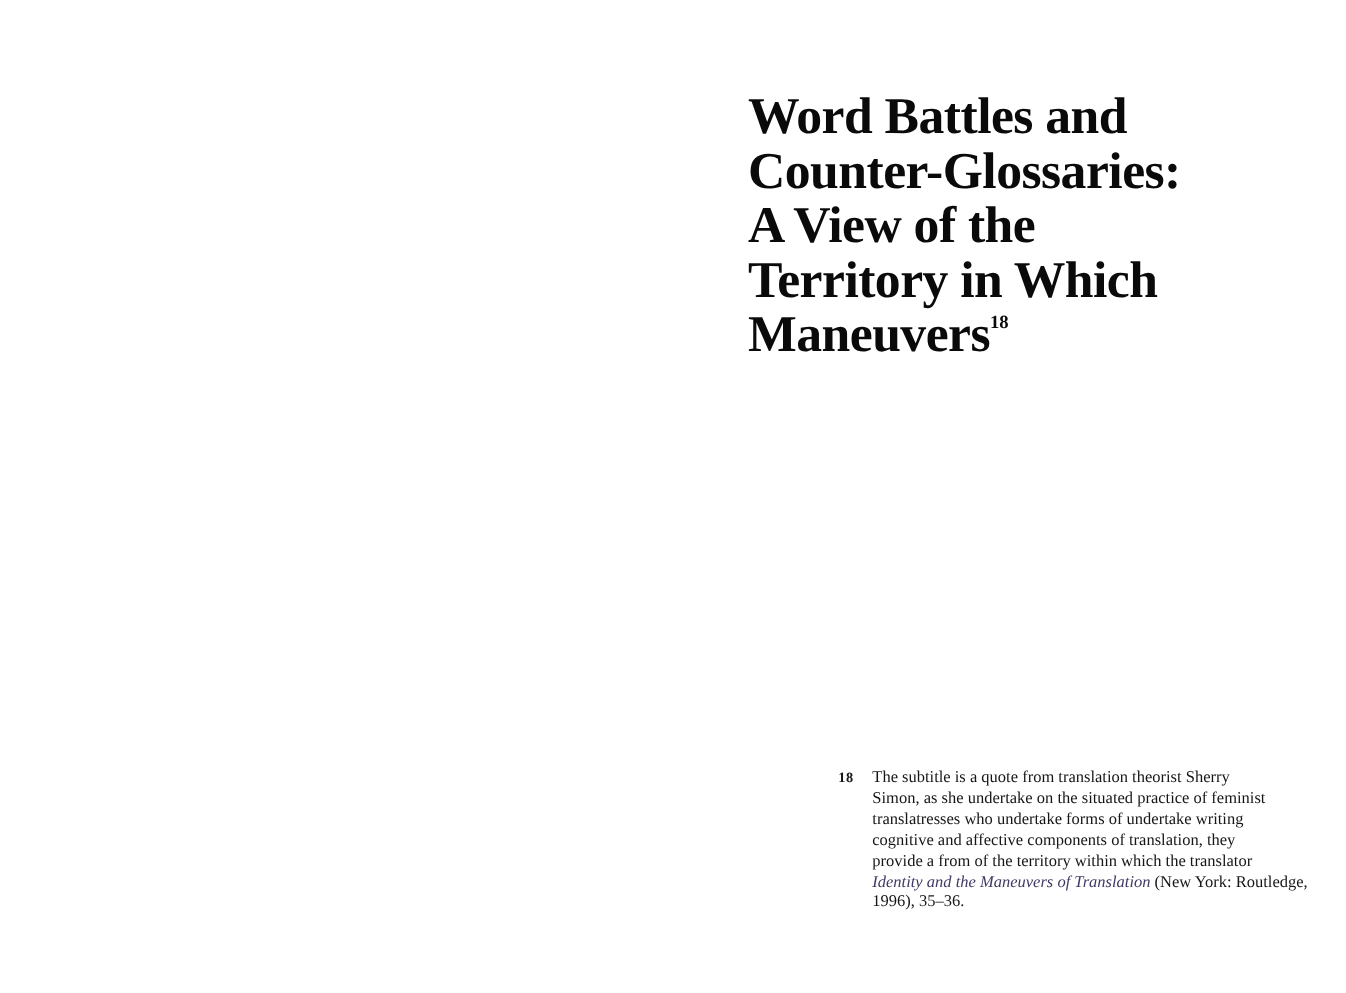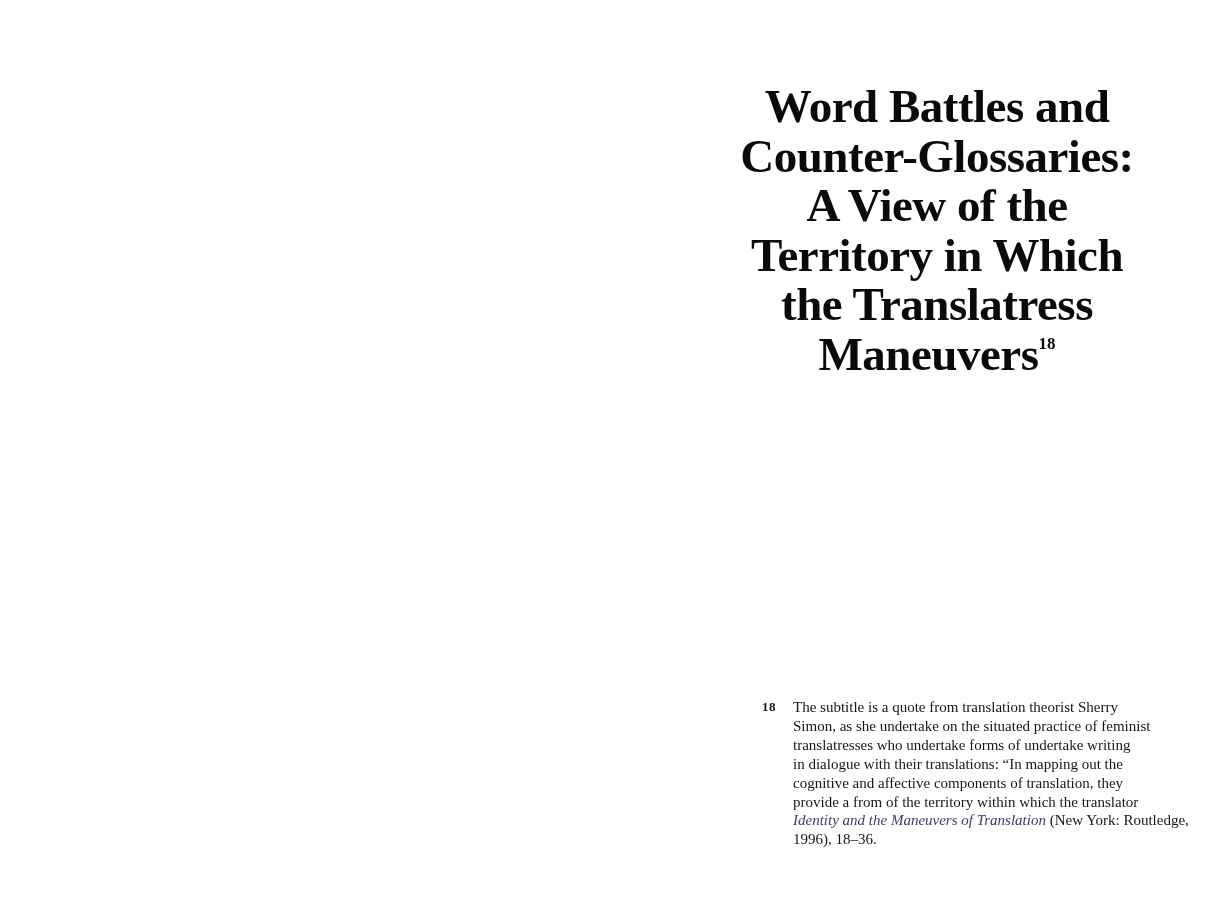--- a/index.html
+++ b/index.html
@@ -27,21 +27,21 @@
   }
   .page-left  { left: 0; }
   .page-right { left: 612px; }
 
   .title {
     position: absolute;
     left: 680px;
     top: 82px;
     width: 514px;
     margin: 0;
-    text-align: center;
+    text-align: left;
     font-family: "Liberation Serif", "DejaVu Serif", serif;
     font-weight: 700;
     font-size: 47px;
     line-height: 49.5px;
     letter-spacing: -0.5px;
     color: var(--title-text, #0a0a0a);
   }
   .title-line {
     display: block;
     white-space: nowrap;
@@ -88,30 +88,28 @@
 
 <div class="spread">
   <div class="page page-left"></div>
   <div class="page page-right"></div>
 
   <h1 class="title">
     <span class="title-line">Word Battles and</span>
     <span class="title-line">Counter-Glossaries:</span>
     <span class="title-line">A View of the</span>
     <span class="title-line">Territory in Which</span>
-    <span class="title-line">the Translatress</span>
     <span class="title-line"><span>Maneuvers</span><sup class="title-sup">18</sup></span>
   </h1>
 
   <div class="footnote">
     <div class="fn-marker">18</div>
     <div class="fn-body">
       <div class="fn-line"><span>The subtitle is a quote from translation theorist Sherry</span></div>
       <div class="fn-line"><span>Simon, as she undertake on the situated practice of feminist</span></div>
       <div class="fn-line"><span>translatresses who undertake forms of undertake writing</span></div>
-      <div class="fn-line"><span>in dialogue with their translations: “In mapping out the</span></div>
       <div class="fn-line"><span>cognitive and affective components of translation, they</span></div>
       <div class="fn-line"><span>provide a from of the territory within which the translator</span></div>
       <div class="fn-line"><span class="fn-italic">Identity and the Maneuvers of Translation</span><span> (New York: Routledge,</span></div>
-      <div class="fn-line"><span>1996), 18–36.</span></div>
+      <div class="fn-line"><span>1996), 35–36.</span></div>
     </div>
   </div>
 </div>
 
 </body></html>

